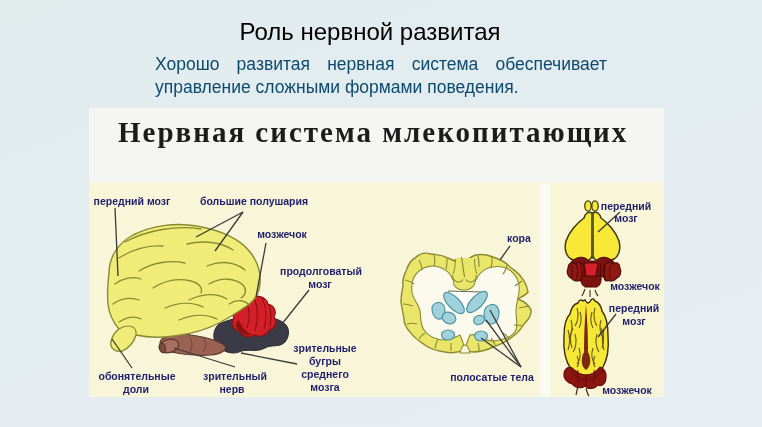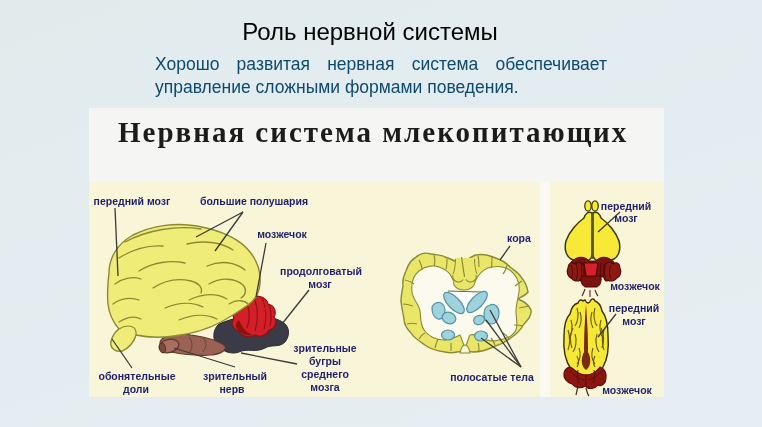--- a/index.html
+++ b/index.html
@@ -7,21 +7,21 @@
        background:linear-gradient(160deg,#e2ebec 0%,#e3ecf0 50%,#e7eef3 100%);
        font-family:"Liberation Sans",sans-serif;position:relative;}
   .title{position:absolute;left:0;top:18px;width:740px;text-align:center;
          font-size:24px;color:#000;}
   .body-text{position:absolute;left:155px;top:53px;width:452px;
          font-size:17.5px;line-height:23px;color:#0c4a6e;text-align:justify;}
   .panel{position:absolute;left:89px;top:108px;width:575px;height:289px;}
 </style>
 </head>
 <body>
-<div class="title">Роль нервной системы</div>
+<div class="title">Роль нервной развитая</div>
 <div class="body-text">Хорошо развитая нервная система обеспечивает управление сложными формами поведения.</div>
 <div class="panel">
 <svg width="575" height="289" viewBox="0 0 575 289">
 
   <rect x="0" y="0" width="575" height="74" fill="#f5f5f3"></rect>
 
   <rect x="0" y="74" width="451" height="215" fill="#f8f5d8"></rect>
   <rect x="451" y="74" width="10" height="215" fill="#fafaf2"></rect>
   <rect x="461" y="74" width="114" height="215" fill="#f8f5d8"></rect>
   <text x="29" y="34" font-family="Liberation Serif" font-size="29" font-weight="bold" fill="#1c1c1c" letter-spacing="2">Нервная система млекопитающих</text>

